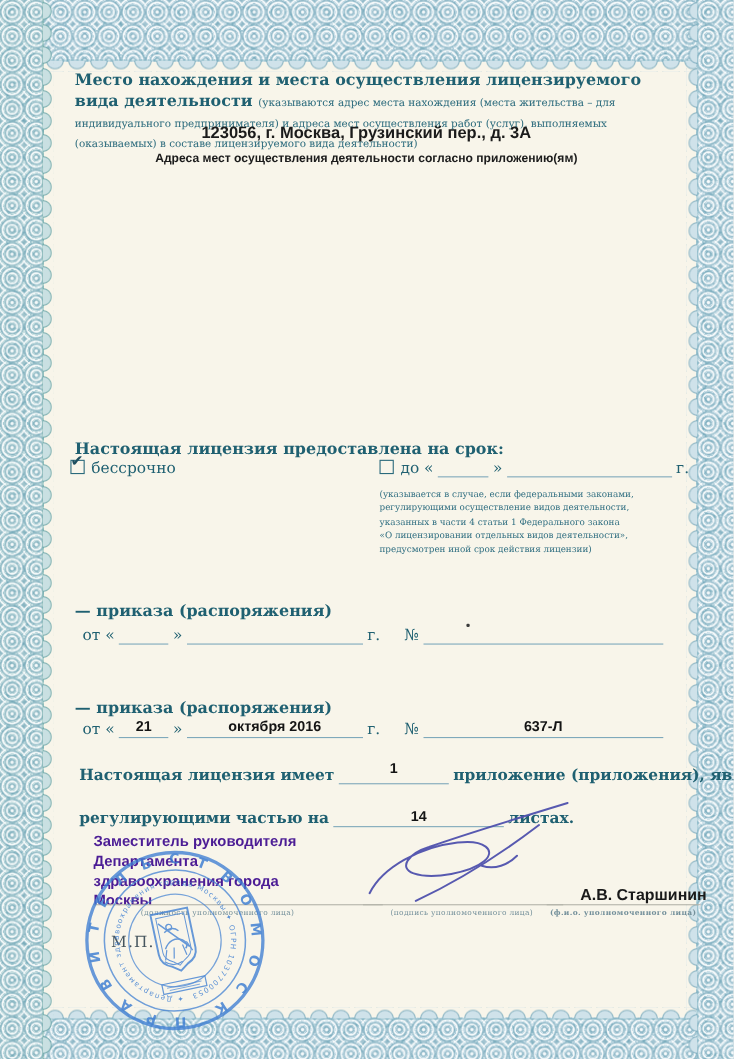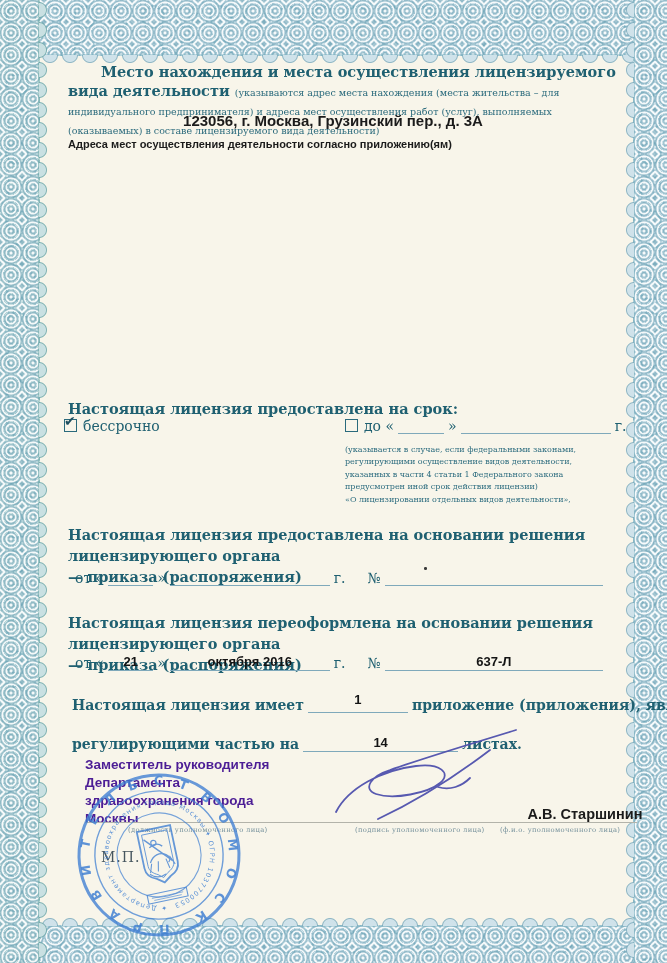--- a/index.html
+++ b/index.html
@@ -28,25 +28,25 @@
     background-color:#c9e0e2;}
   .lace-left::after{content:"";position:absolute;top:0;bottom:0;right:-9px;width:10px;
     background:radial-gradient(circle at 0px 10px, #c9e0e2 6.5px, rgba(110,168,170,.85) 7.5px, transparent 8.5px);
     background-size:10px 20px;background-repeat:repeat-y;}
   .lace-right{right:0;top:0;bottom:0;width:34px;
     box-shadow:inset 2px 0 0 rgba(120,175,190,.45);}
   .lace-right::after{content:"";position:absolute;top:0;bottom:0;left:-9px;width:10px;
     background:radial-gradient(circle at 10px 10px, #cfe2ea 6.5px, rgba(125,172,190,.85) 7.5px, transparent 8.5px);
     background-size:10px 20px;background-repeat:repeat-y;}
   .h-block{position:absolute;left:68px;top:62px;width:548px;text-align:left;}
-  .h-main{font-size:14.5px;font-weight:bold;color:#1f6071;line-height:17px;margin-left:33px;}
+  .h-main{font-size:14.5px;font-weight:bold;color:#1f6071;line-height:17px;}
   .h-note{font-size:9.5px;color:#2a6a7c;line-height:13px;}
   .address{position:absolute;left:68px;top:112px;width:530px;text-align:center;
     font-family:"Liberation Sans",sans-serif;font-weight:bold;font-size:15px;color:#1b1b1b;}
-  .address-note{position:absolute;left:68px;top:138px;width:530px;text-align:left;
+  .address-note{position:absolute;left:68px;top:138px;width:530px;text-align:center;
     font-family:"Liberation Sans",sans-serif;font-weight:bold;font-size:11px;color:#1b1b1b;}
   .sec-head{position:absolute;font-size:14.5px;font-weight:bold;color:#1f6071;line-height:21px;}
   .row{position:absolute;font-size:14px;color:#1f6071;white-space:nowrap;}
   .blank{display:inline-block;border-bottom:1px solid #7fa9bb;height:15px;vertical-align:bottom;
     margin:0 4px;text-align:center;}
   .val{display:inline-block;font-family:"Liberation Sans",sans-serif;font-weight:bold;
     font-size:13px;color:#141414;transform:translateY(-2px);}
   .val-high{transform:translateY(-6px);}
   .w46{width:46px}.w45{width:45px}.w150{width:150px}.w160{width:160px}.w218{width:218px}
   .w100{width:100px}.w155{width:155px}
@@ -95,35 +95,35 @@
   </div>
 
   <div class="row" style="left:345px;top:418px;">
     <span class="checkbox"></span><span>до «</span><span class="blank w46"></span><span>»</span><span class="blank w150"></span><span>г.</span>
   </div>
 
   <div class="small-note">
     <span>(указывается в случае, если федеральными законами,</span>
     <span>регулирующими осуществление видов деятельности,</span>
     <span>указанных в части 4 статьи 1 Федерального закона</span>
+    <span>«О лицензировании отдельных видов деятельности»,</span>
     <span>предусмотрен иной срок действия лицензии)</span>
-    <span>«О лицензировании отдельных видов деятельности»,</span>
   </div>
 
   <div class="sec-head" style="left:68px;top:524px;width:548px;">
-    <span>Настоящая лицензия предоставлена на основании решения лицензирующего органа</span><br>
+    <br>
     <span>— приказа (распоряжения)</span>
   </div>
   <div class="dot"></div>
   <div class="row" style="left:75px;top:570px;">
     <span>от «</span><span class="blank w45"><span class="val"></span></span><span>»</span><span class="blank w160"><span class="val"></span></span><span>г.</span><span class="numlbl">№</span><span class="blank w218"><span class="val"></span></span>
   </div>
 
   <div class="sec-head" style="left:68px;top:612px;width:548px;">
-    <span>Настоящая лицензия переоформлена на основании решения лицензирующего органа</span><br>
+    <br>
     <span>— приказа (распоряжения)</span>
   </div>
   <div class="row" style="left:75px;top:655px;">
     <span>от «</span><span class="blank w45"><span class="val">21</span></span><span>»</span><span class="blank w160"><span class="val">октября 2016</span></span><span>г.</span><span class="numlbl">№</span><span class="blank w218"><span class="val">637-Л</span></span>
   </div>
 
   <div class="row" style="left:72px;top:697px;font-weight:bold;">
     <span>Настоящая лицензия имеет</span><span class="blank w100"><span class="val val-high">1</span></span><span>приложение (приложения), являющееся её</span>
   </div>
   <div class="row" style="left:72px;top:736px;font-weight:bold;">
@@ -138,21 +138,21 @@
   </div>
 
   <div class="sig-line" style="left:85px;top:822px;width:263px;"></div>
   <div class="cap" style="left:128px;top:826px;">(должность уполномоченного лица)</div>
 
   <div class="sig-line" style="left:330px;top:822px;width:182px;"></div>
   <div class="cap" style="left:355px;top:826px;">(подпись уполномоченного лица)</div>
 
   <div class="sig-line" style="left:497px;top:822px;width:140px;"></div>
   <div class="sig-name">А.В. Старшинин</div>
-  <div class="cap" style="left:500px;top:826px;">(ф.и.о. уполномоченного лица)</div>
+  <div class="cap" style="left:500px;top:826px;font-weight:bold;">(ф.и.о. уполномоченного лица)</div>
 
   <svg class="sig-svg" width="210" height="105" viewBox="0 0 210 105">
     <g fill="none" stroke="#4f51ad" stroke-width="1.8" stroke-linecap="round" opacity="0.95">
       <path d="M18,86 C30,62 64,44 98,40 C122,37 134,47 122,57 C110,67 76,74 58,68 C44,63 53,50 72,44 C100,34 152,18 198,4"></path>
       <path d="M60,93 C92,78 130,56 172,24"></path>
       <path d="M120,61 C132,65 144,60 152,52"></path>
     </g>
   </svg>
 
   <div class="mp">М.П.</div>

